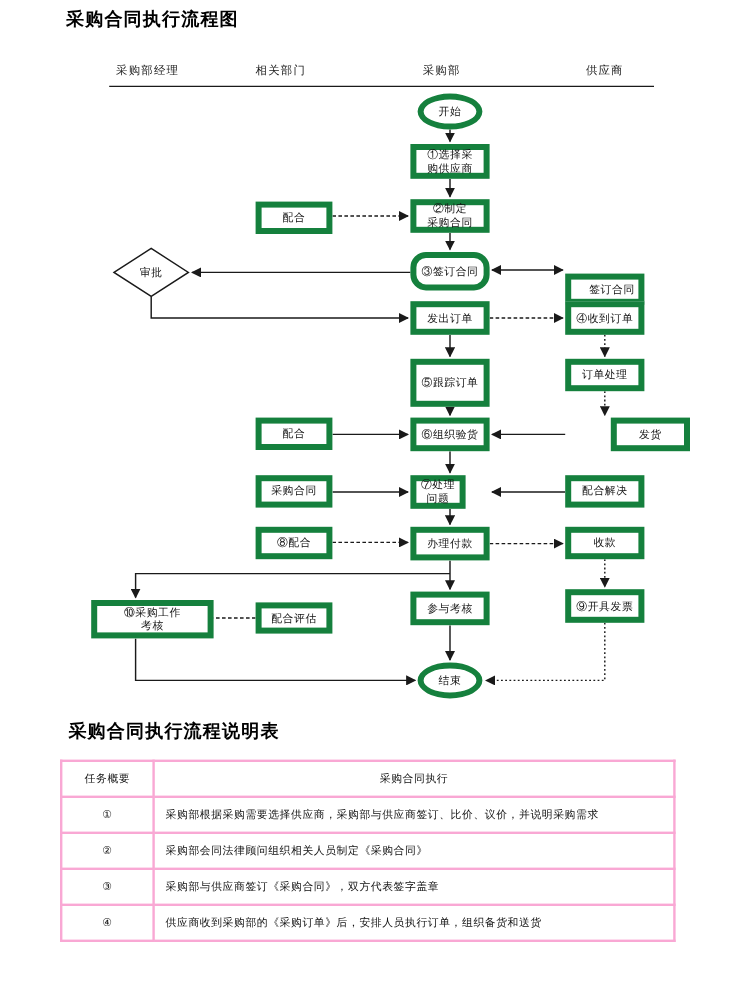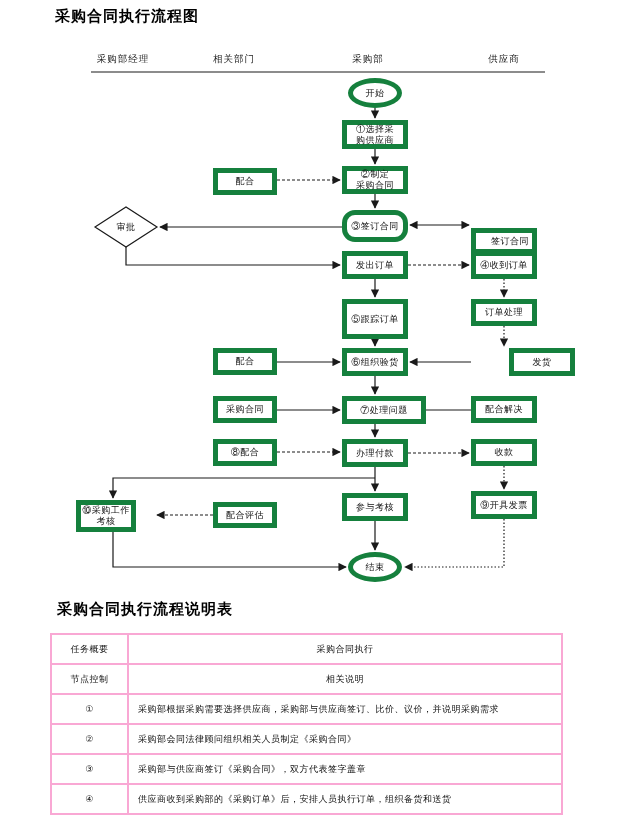--- a/index.html
+++ b/index.html
@@ -90,43 +90,39 @@
   <div class="node" style="left:342px;top:210px;width:66px;height:32px;border-radius:13px;">③签订合同</div>
   <div class="node" style="left:471px;top:228px;width:66px;height:26px;padding-left:12px;">签订合同</div>
   <div class="node" style="left:342px;top:251px;width:66px;height:28px;">发出订单</div>
   <div class="node" style="left:471px;top:251px;width:66px;height:28px;">④收到订单</div>
   <div class="node" style="left:342px;top:299px;width:66px;height:40px;">⑤跟踪订单</div>
   <div class="node" style="left:471px;top:299px;width:66px;height:27px;">订单处理</div>
   <div class="node" style="left:213px;top:348px;width:64px;height:27px;">配合</div>
   <div class="node" style="left:342px;top:348px;width:66px;height:28px;">⑥组织验货</div>
   <div class="node" style="left:471px;top:348px;width:66px;height:28px;margin-left:38px;">发货</div>
   <div class="node" style="left:213px;top:396px;width:64px;height:27px;">采购合同</div>
-  <div class="node" style="left:342px;top:396px;width:84px;height:28px;">⑦处理问题</div>
+  <div class="node" style="left:342px;top:396px;width:46px;height:28px;">⑦处理问题</div>
   <div class="node" style="left:471px;top:396px;width:66px;height:27px;">配合解决</div>
   <div class="node" style="left:213px;top:439px;width:64px;height:27px;">⑧配合</div>
   <div class="node" style="left:342px;top:439px;width:66px;height:28px;">办理付款</div>
   <div class="node" style="left:471px;top:439px;width:66px;height:27px;">收款</div>
-  <div class="node" style="left:76px;top:500px;width:60px;height:32px;">⑩采购工作
+  <div class="node" style="left:76px;top:500px;width:102px;height:32px;">⑩采购工作
 考核</div>
   <div class="node" style="left:213px;top:502px;width:64px;height:26px;">配合评估</div>
   <div class="node" style="left:342px;top:493px;width:66px;height:28px;">参与考核</div>
   <div class="node" style="left:471px;top:491px;width:66px;height:28px;">⑨开具发票</div>
   <div class="node oval" style="left:348px;top:552px;width:54px;height:30px;">结束</div>
 
   <div class="doc-title" style="left:57px;top:600px;">采购合同执行流程说明表</div>
 
   <table class="spec-table">
     <tbody>
         <tr>
       <td class="k">任务概要</td>
       <td class="center">采购合同执行</td>
-    </tr>
-    <tr>
-      <td class="k">节点控制</td>
-      <td class="center">相关说明</td>
     </tr>
     <tr>
       <td class="k">①</td>
       <td class="left">采购部根据采购需要选择供应商，采购部与供应商签订、比价、议价，并说明采购需求</td>
     </tr>
     <tr>
       <td class="k">②</td>
       <td class="left">采购部会同法律顾问组织相关人员制定《采购合同》</td>
     </tr>
     <tr>

